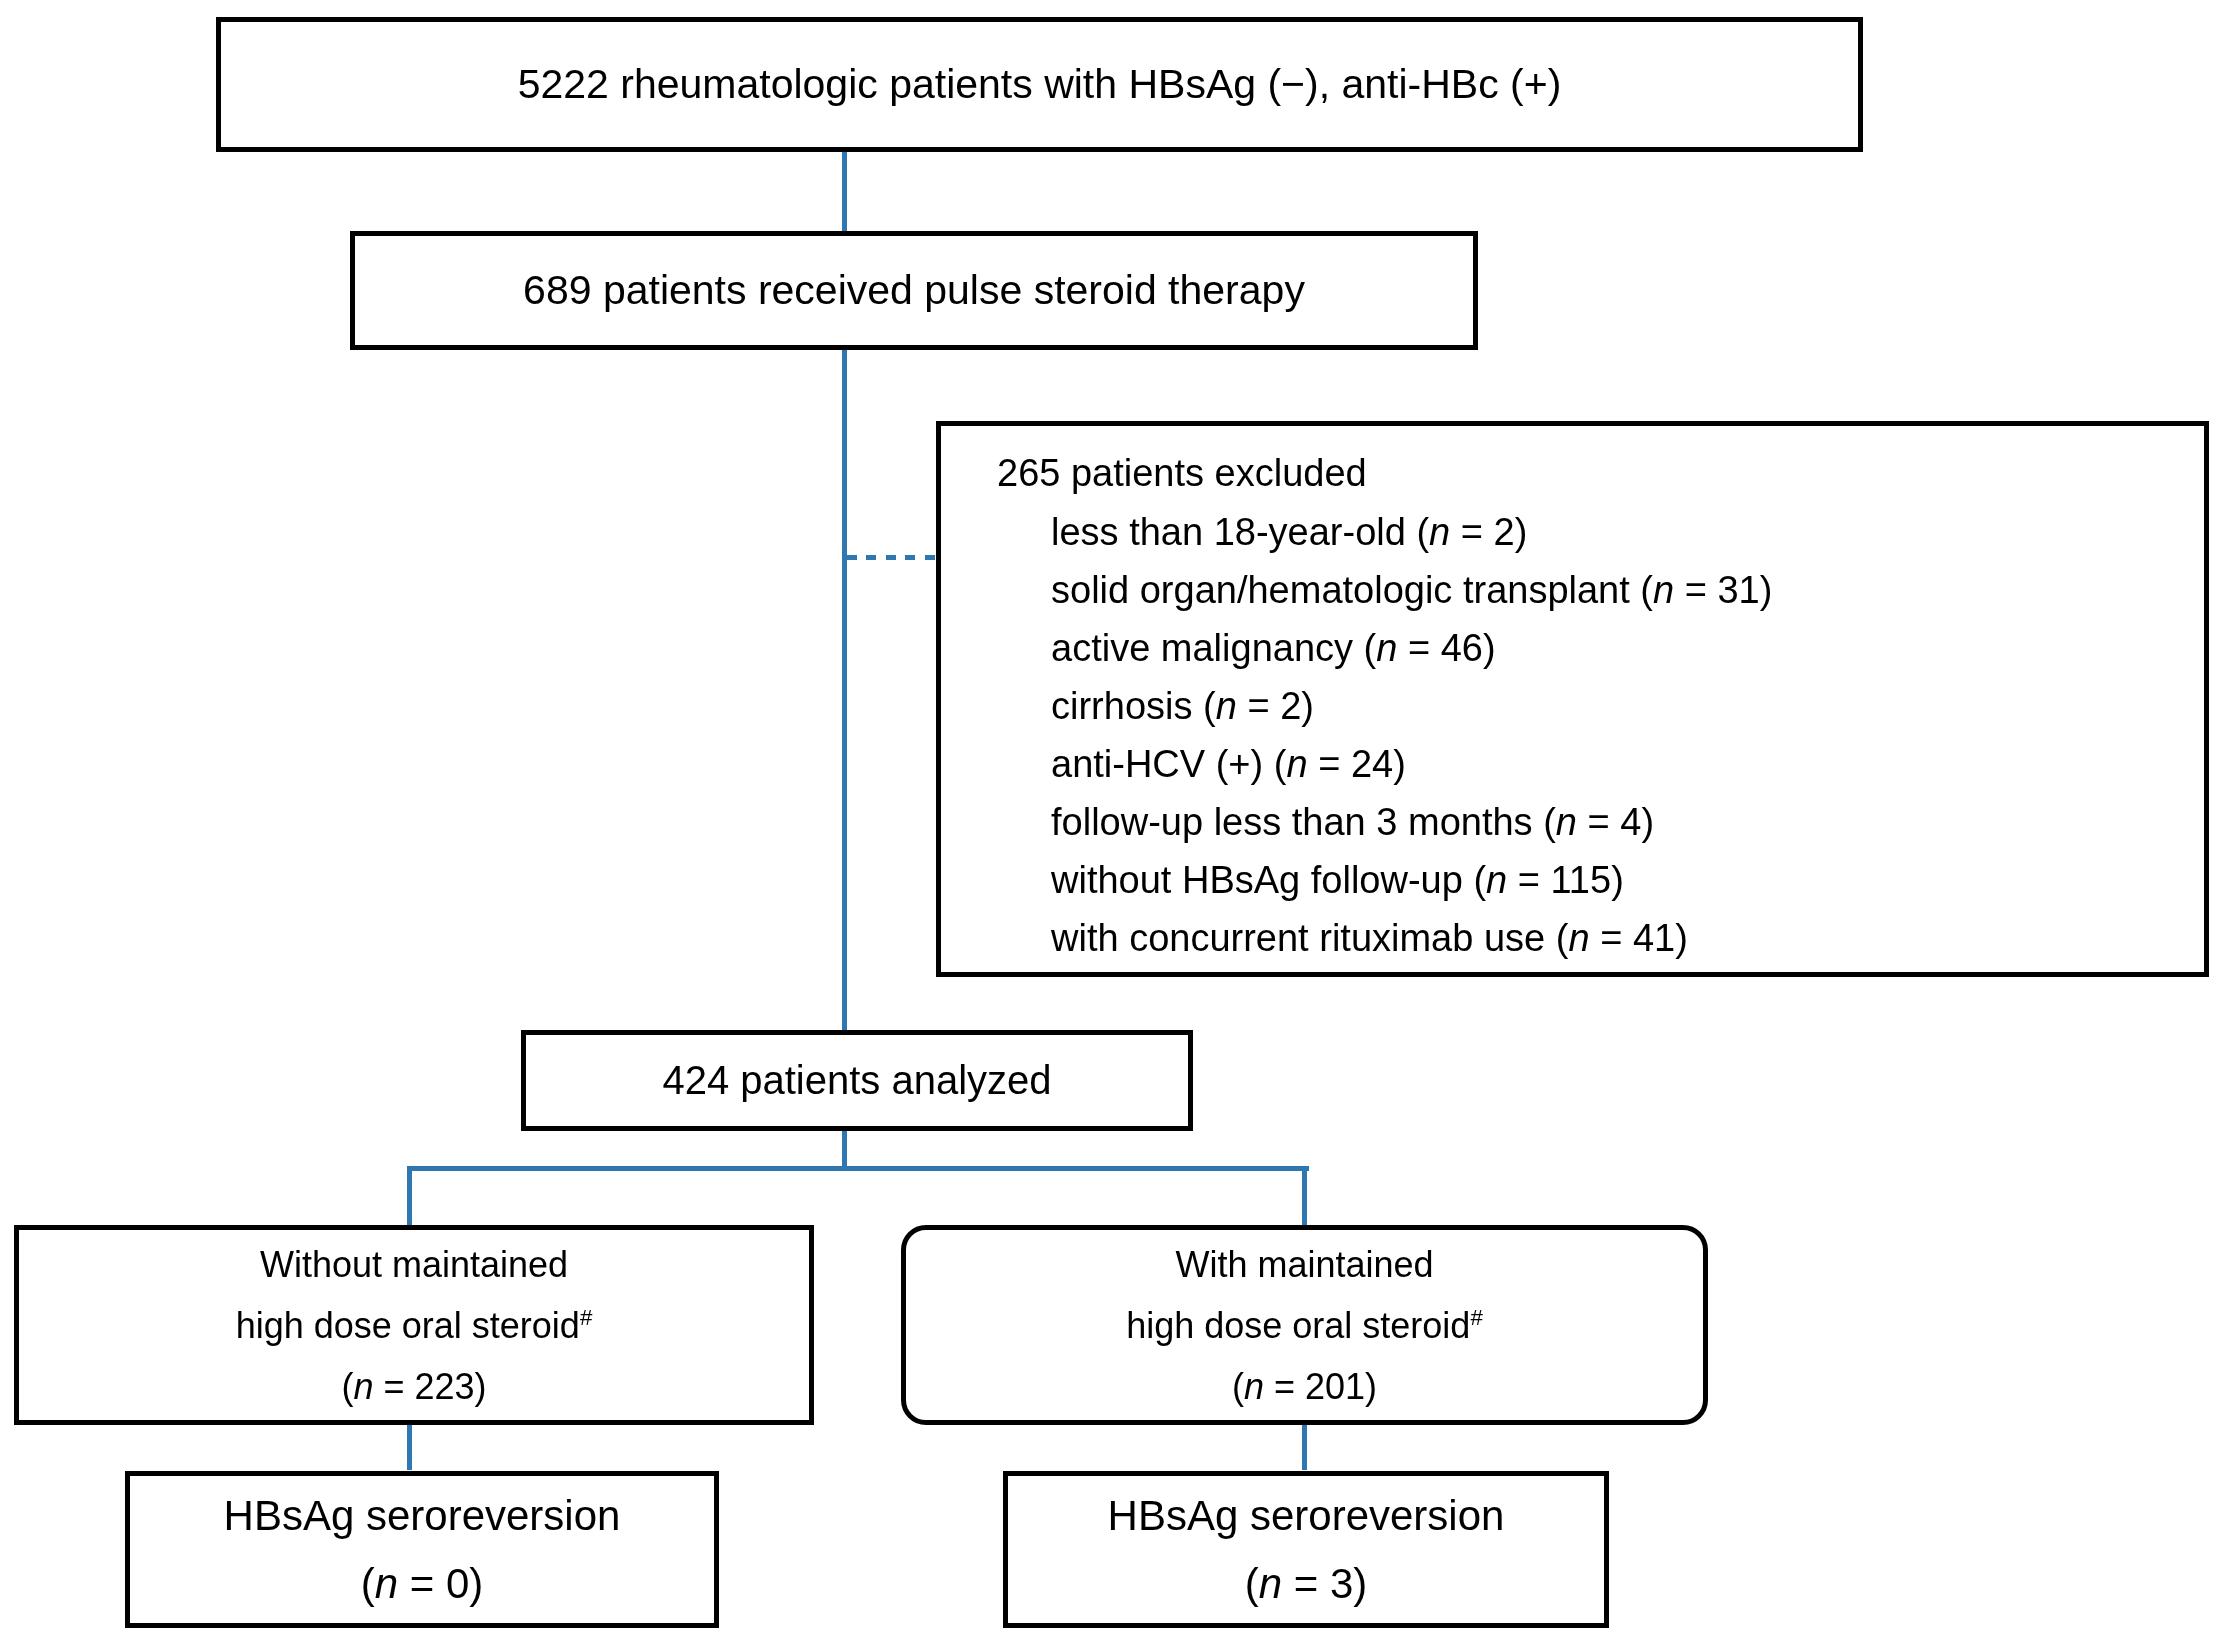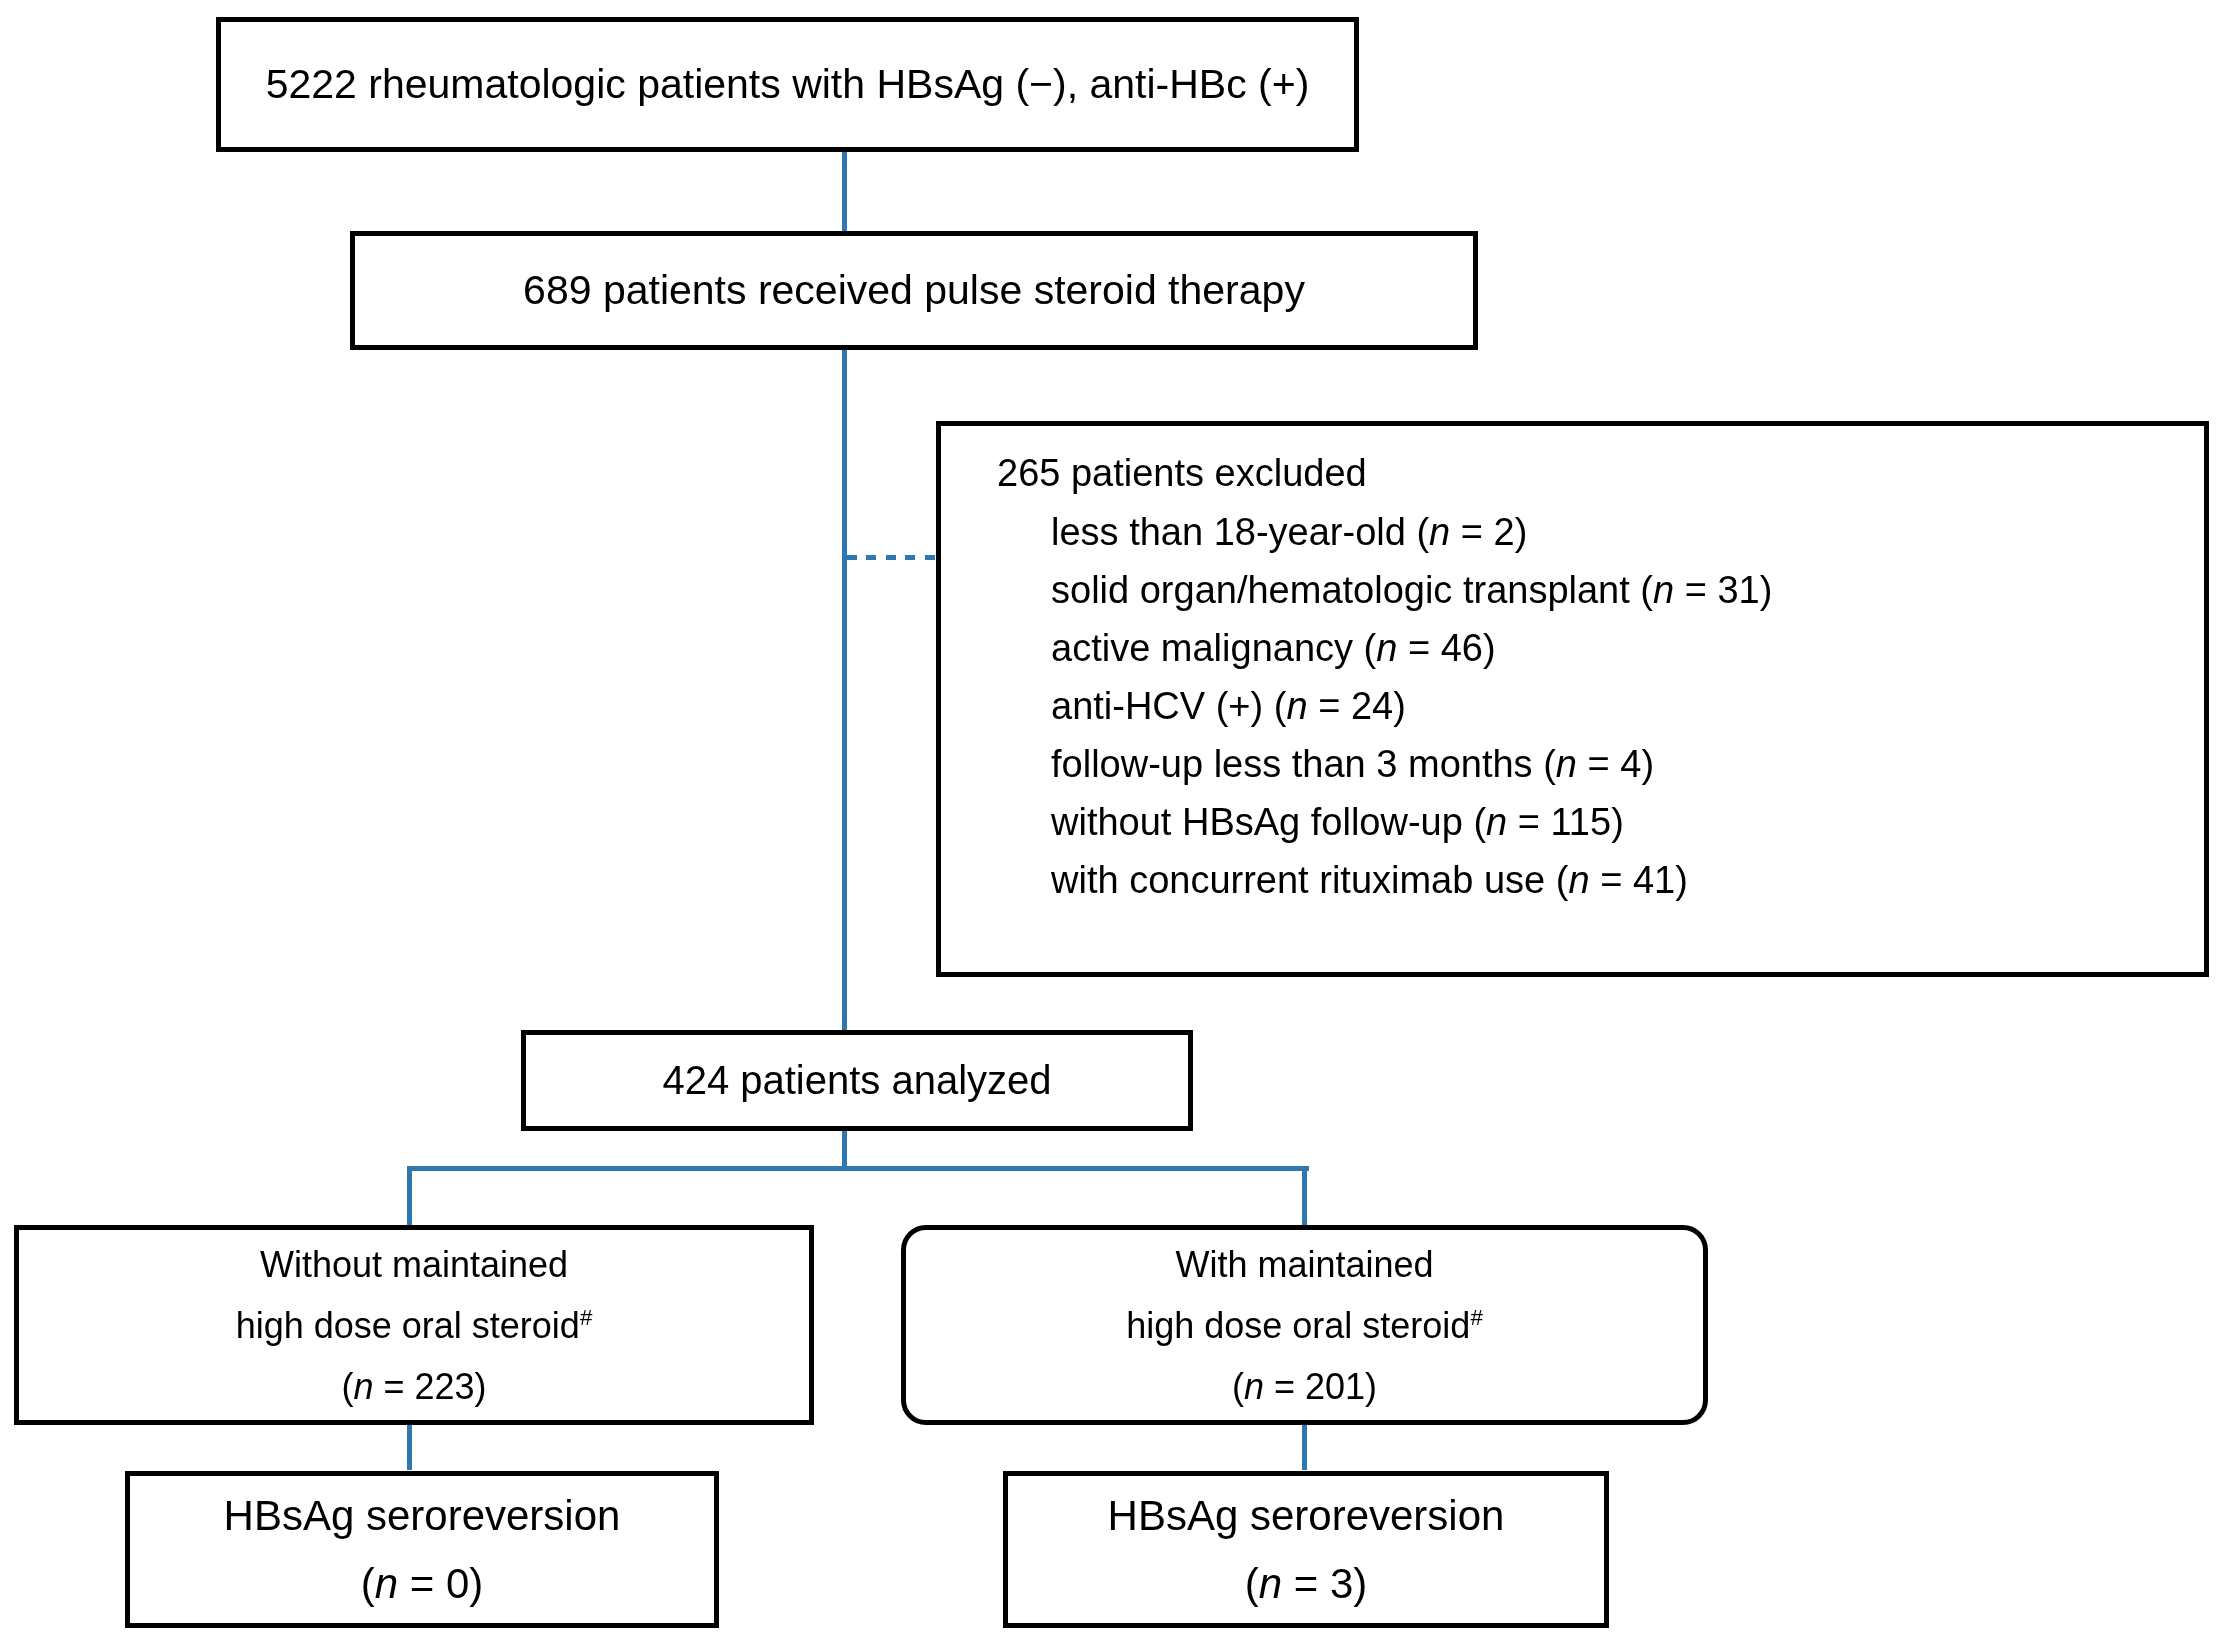--- a/index.html
+++ b/index.html
@@ -39,21 +39,21 @@
     background: var(--connector);
   }
   .dotline {
     position: absolute;
     height: 5px;
     background: repeating-linear-gradient(90deg,
       var(--connector) 0px, var(--connector) 10px,
       transparent 10px, transparent 19.5px);
   }
   
-  #box-total   { left: 216px;  top: 17.3px;   width: 1143px; height: 135px; font-size: 41px; }
+  #box-total   { left: 216px;  top: 17.3px;   width: 1647px; height: 135px; font-size: 41px; }
   #box-pulse   { left: 350px;  top: 231px;  width: 1128px; height: 119px; font-size: 41px; }
   #box-excluded{
     left: 936px; top: 421px; width: 1273px; height: 556px;
     font-size: 38px; align-items: flex-start; justify-content: flex-start;
     text-align: left; padding: 16.7px 22px 0 56px;
   }
   #box-excluded .excl-title { line-height: 60px; }
   #box-excluded ul { list-style: none; margin-left: 54px; }
   #box-excluded li { line-height: 58px; white-space: nowrap; }
   #box-analyzed{ left: 521px;  top: 1030px; width: 672px; height: 101px; font-size: 40px; }
@@ -99,20 +99,21 @@
   <div class="box" id="box-pulse">
     <div><span>689 patients received </span><b>pulse steroid therapy</b></div>
   </div>
 
   <div class="box" id="box-excluded">
     <div class="excl-title">265 patients excluded</div>
     <ul>
       <li><span>less than 18-year-old</span><span> (</span><i>n</i><span> = </span><span>2</span><span>)</span></li>
       <li><span>solid organ/hematologic transplant</span><span> (</span><i>n</i><span> = </span><span>31</span><span>)</span></li>
       <li><span>active malignancy</span><span> (</span><i>n</i><span> = </span><span>46</span><span>)</span></li>
+      <li><span>cirrhosis</span><span> (</span><i>n</i><span> = </span><span>2</span><span>)</span></li>
       <li><span>anti-HCV (+)</span><span> (</span><i>n</i><span> = </span><span>24</span><span>)</span></li>
       <li><span>follow-up less than 3 months</span><span> (</span><i>n</i><span> = </span><span>4</span><span>)</span></li>
       <li><span>without HBsAg follow-up</span><span> (</span><i>n</i><span> = </span><span>115</span><span>)</span></li>
       <li><span>with concurrent rituximab use</span><span> (</span><i>n</i><span> = </span><span>41</span><span>)</span></li>
     </ul>
   </div>
 
   <div class="box" id="box-analyzed">
     <span>424 patients analyzed</span>
   </div>

